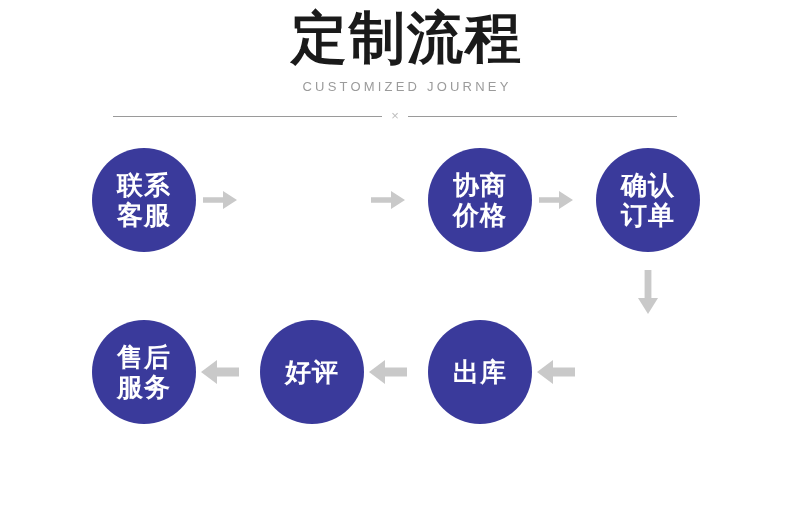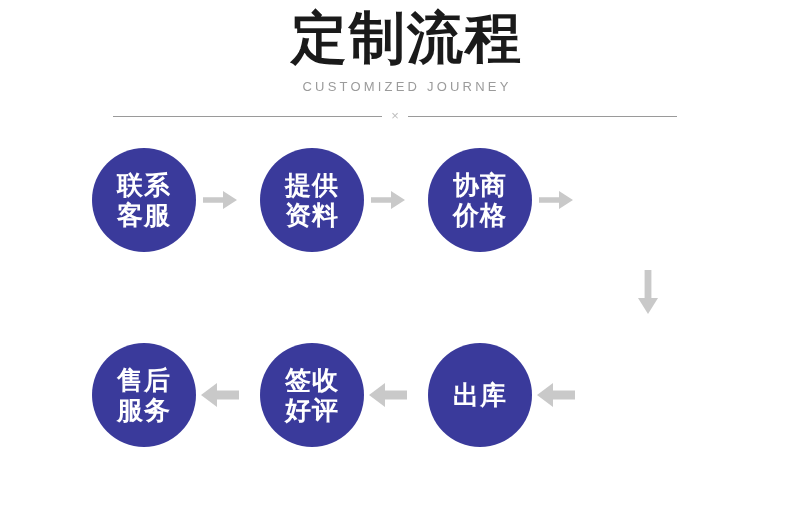--- a/index.html
+++ b/index.html
@@ -78,21 +78,21 @@
   }
 
   
   .flow-row {
     position: absolute;
     left: 0;
     width: 694px;
     height: 104px;
   }
   .flow-row.row-1 { top: 148px; }
-  .flow-row.row-2 { top: 343px; padding-left: 32px; }
+  .flow-row.row-2 { top: 320px; padding-left: 32px; }
 
   .node {
     position: absolute;
     top: 0;
     width: 104px;
     height: 104px;
     border-radius: 50%;
     background: #3a3a9b;
     display: flex;
     flex-direction: column;
@@ -166,42 +166,42 @@
       <span class="line">联系</span>
       <span class="line">客服</span>
     </div>
 
     <div class="arrow arrow-h gap-1">
       <svg width="34" height="22" viewBox="0 0 34 22" aria-hidden="true">
         <path d="M0 8.2 H20 V2 L34 11 L20 20 V13.8 H0 Z" fill="#c9c9c9"></path>
       </svg>
     </div>
 
-    <div class="node pos-2">
-      <span class="line">提供</span>
-      <span class="line">资料</span>
-    </div>
 
     <div class="arrow arrow-h gap-2">
       <svg width="34" height="22" viewBox="0 0 34 22" aria-hidden="true">
         <path d="M0 8.2 H20 V2 L34 11 L20 20 V13.8 H0 Z" fill="#c9c9c9"></path>
       </svg>
     </div>
 
     <div class="node pos-3">
       <span class="line">协商</span>
       <span class="line">价格</span>
     </div>
 
     <div class="arrow arrow-h gap-3">
       <svg width="34" height="22" viewBox="0 0 34 22" aria-hidden="true">
         <path d="M0 8.2 H20 V2 L34 11 L20 20 V13.8 H0 Z" fill="#c9c9c9"></path>
       </svg>
     </div>
 
+    <div class="node pos-4">
+      <span class="line">确认</span>
+      <span class="line">订单</span>
+    </div>
 
   </div>
 
   <div class="arrow-down">
     <svg width="24" height="46" viewBox="0 0 24 46" aria-hidden="true">
       <path d="M8.6 0 H15.4 V28 H22 L12 44 L2 28 H8.6 Z" fill="#c9c9c9"></path>
     </svg>
   </div>
 
   <div class="flow-row row-2">
@@ -211,21 +211,20 @@
       <span class="line">服务</span>
     </div>
 
     <div class="arrow arrow-h gap-1">
       <svg width="38" height="26" viewBox="0 0 38 26" aria-hidden="true">
         <path d="M38 8.5 H16 V1 L0 13 L16 25 V17.5 H38 Z" fill="#c9c9c9"></path>
       </svg>
     </div>
 
     <div class="node pos-2">
-      <span class="line">签收</span>
       <span class="line">好评</span>
     </div>
 
     <div class="arrow arrow-h gap-2">
       <svg width="38" height="26" viewBox="0 0 38 26" aria-hidden="true">
         <path d="M38 8.5 H16 V1 L0 13 L16 25 V17.5 H38 Z" fill="#c9c9c9"></path>
       </svg>
     </div>
 
     <div class="node pos-3">

